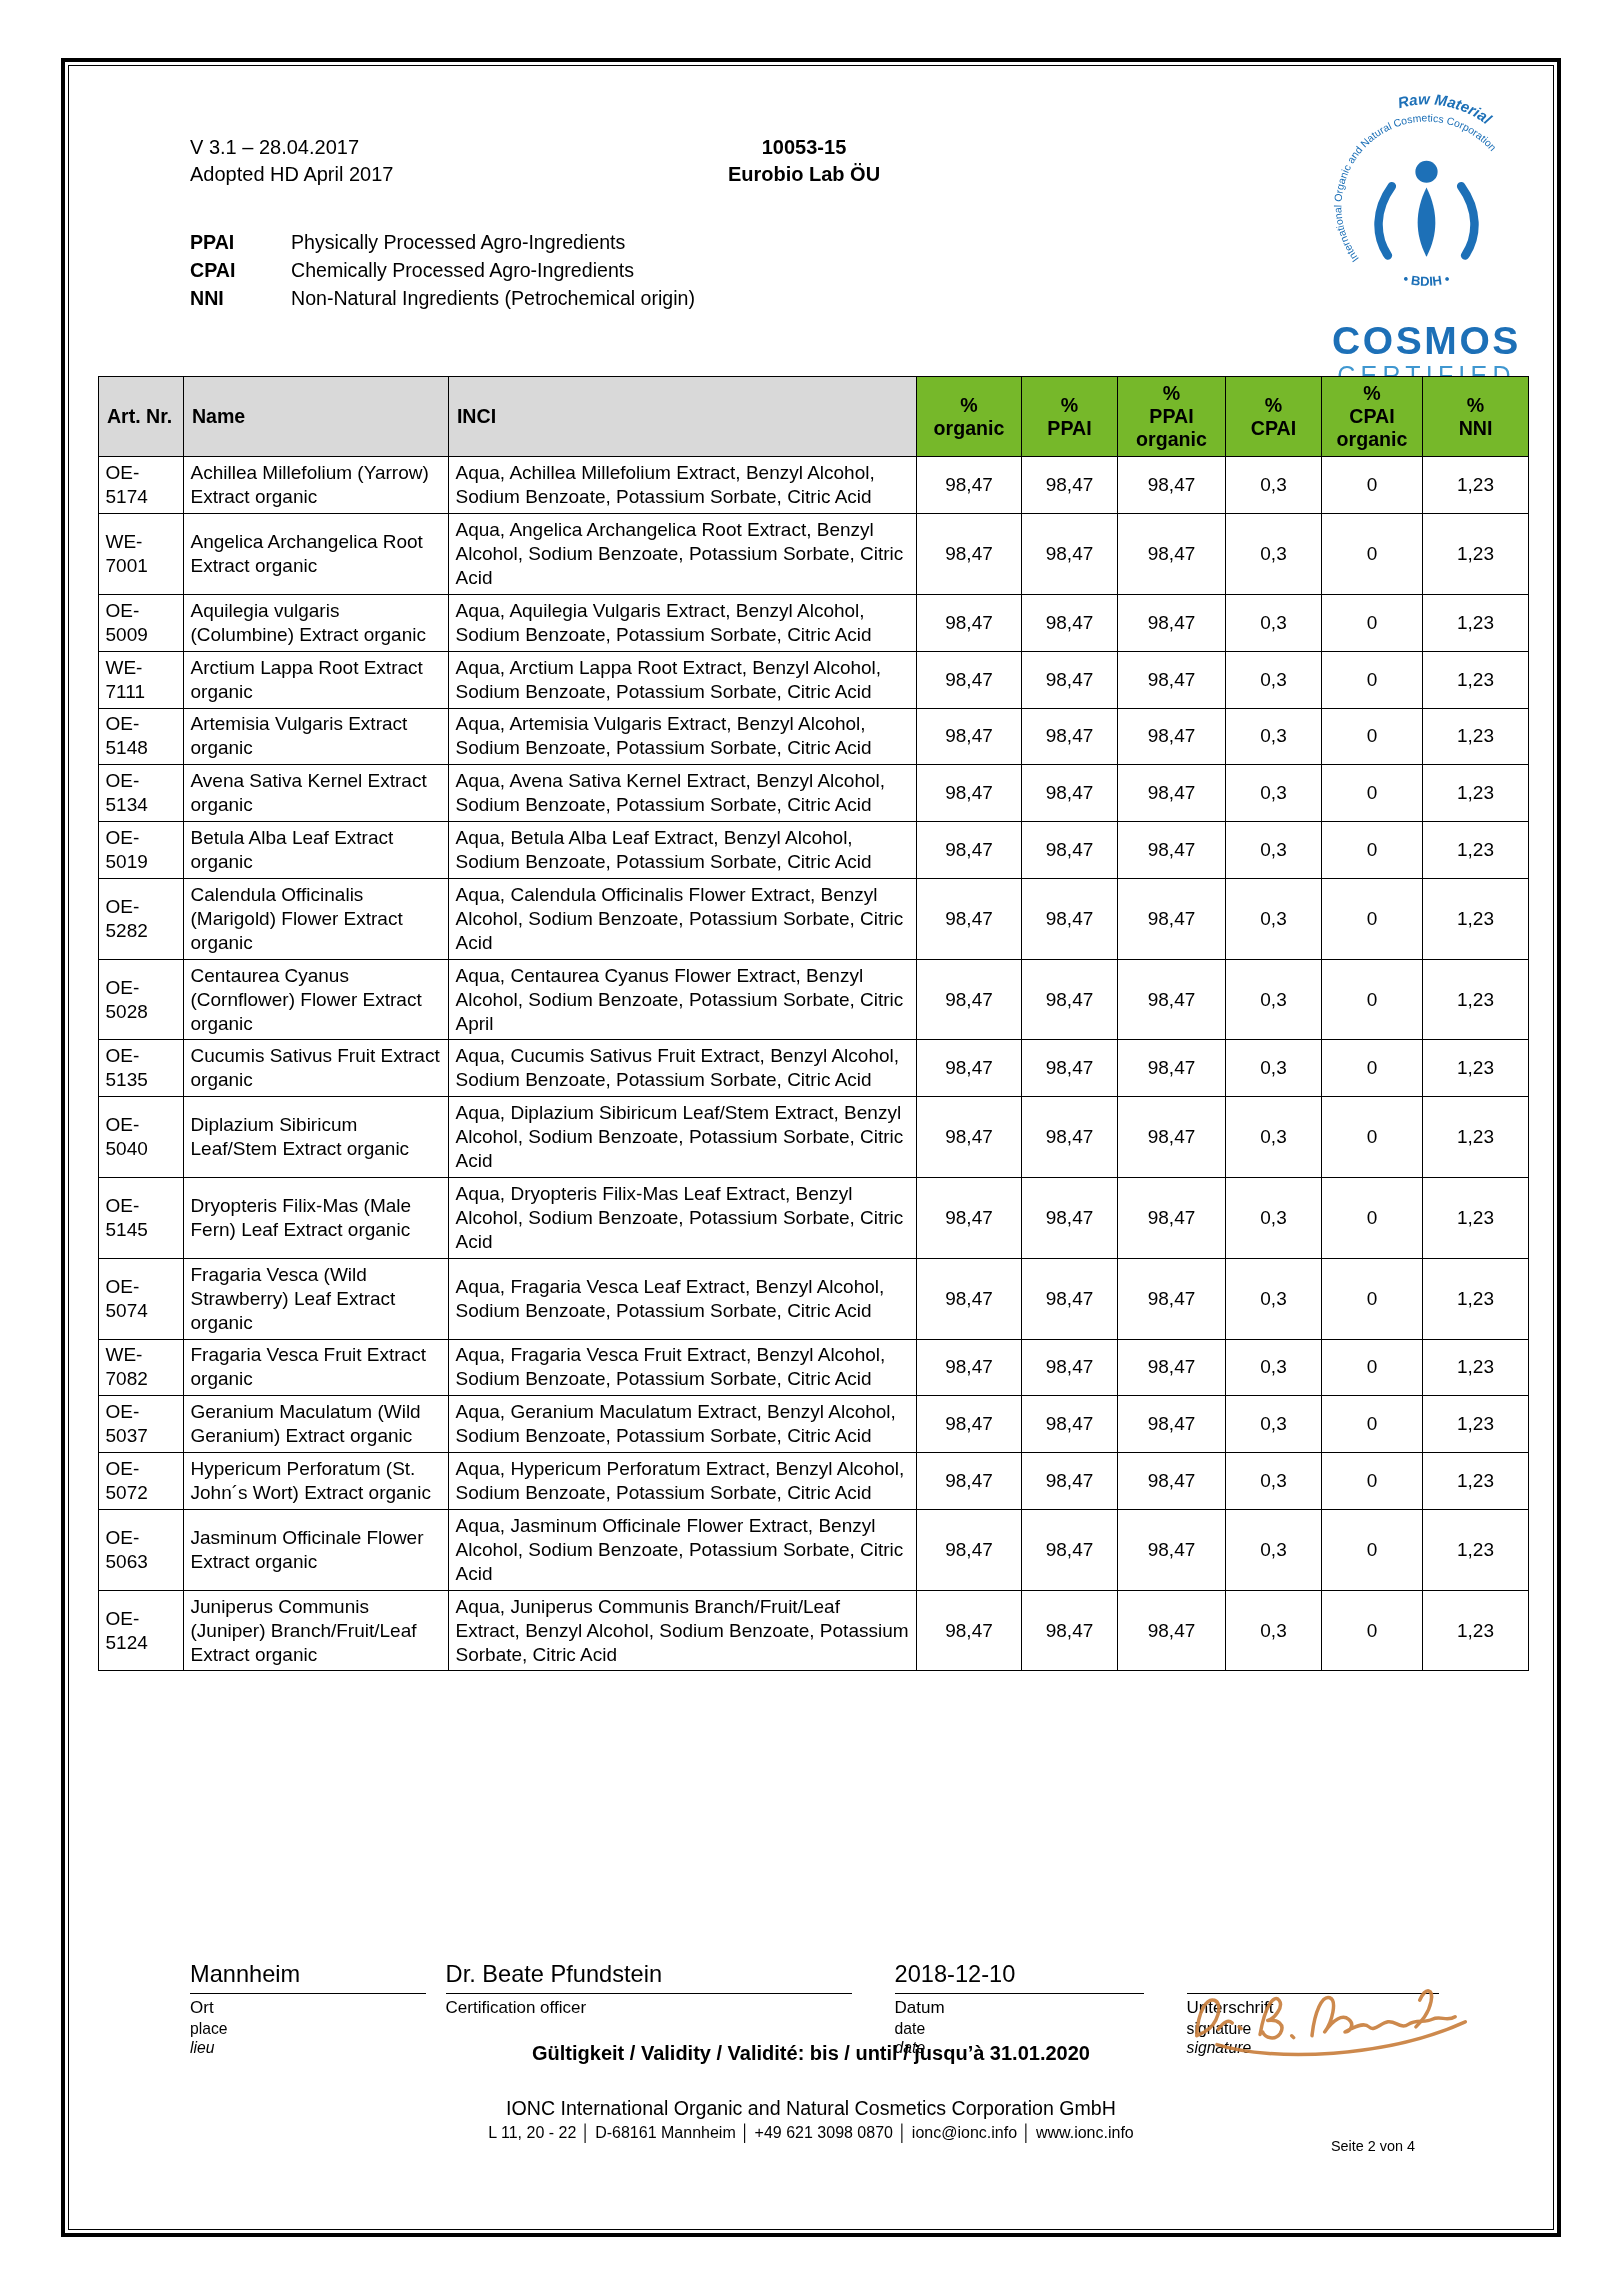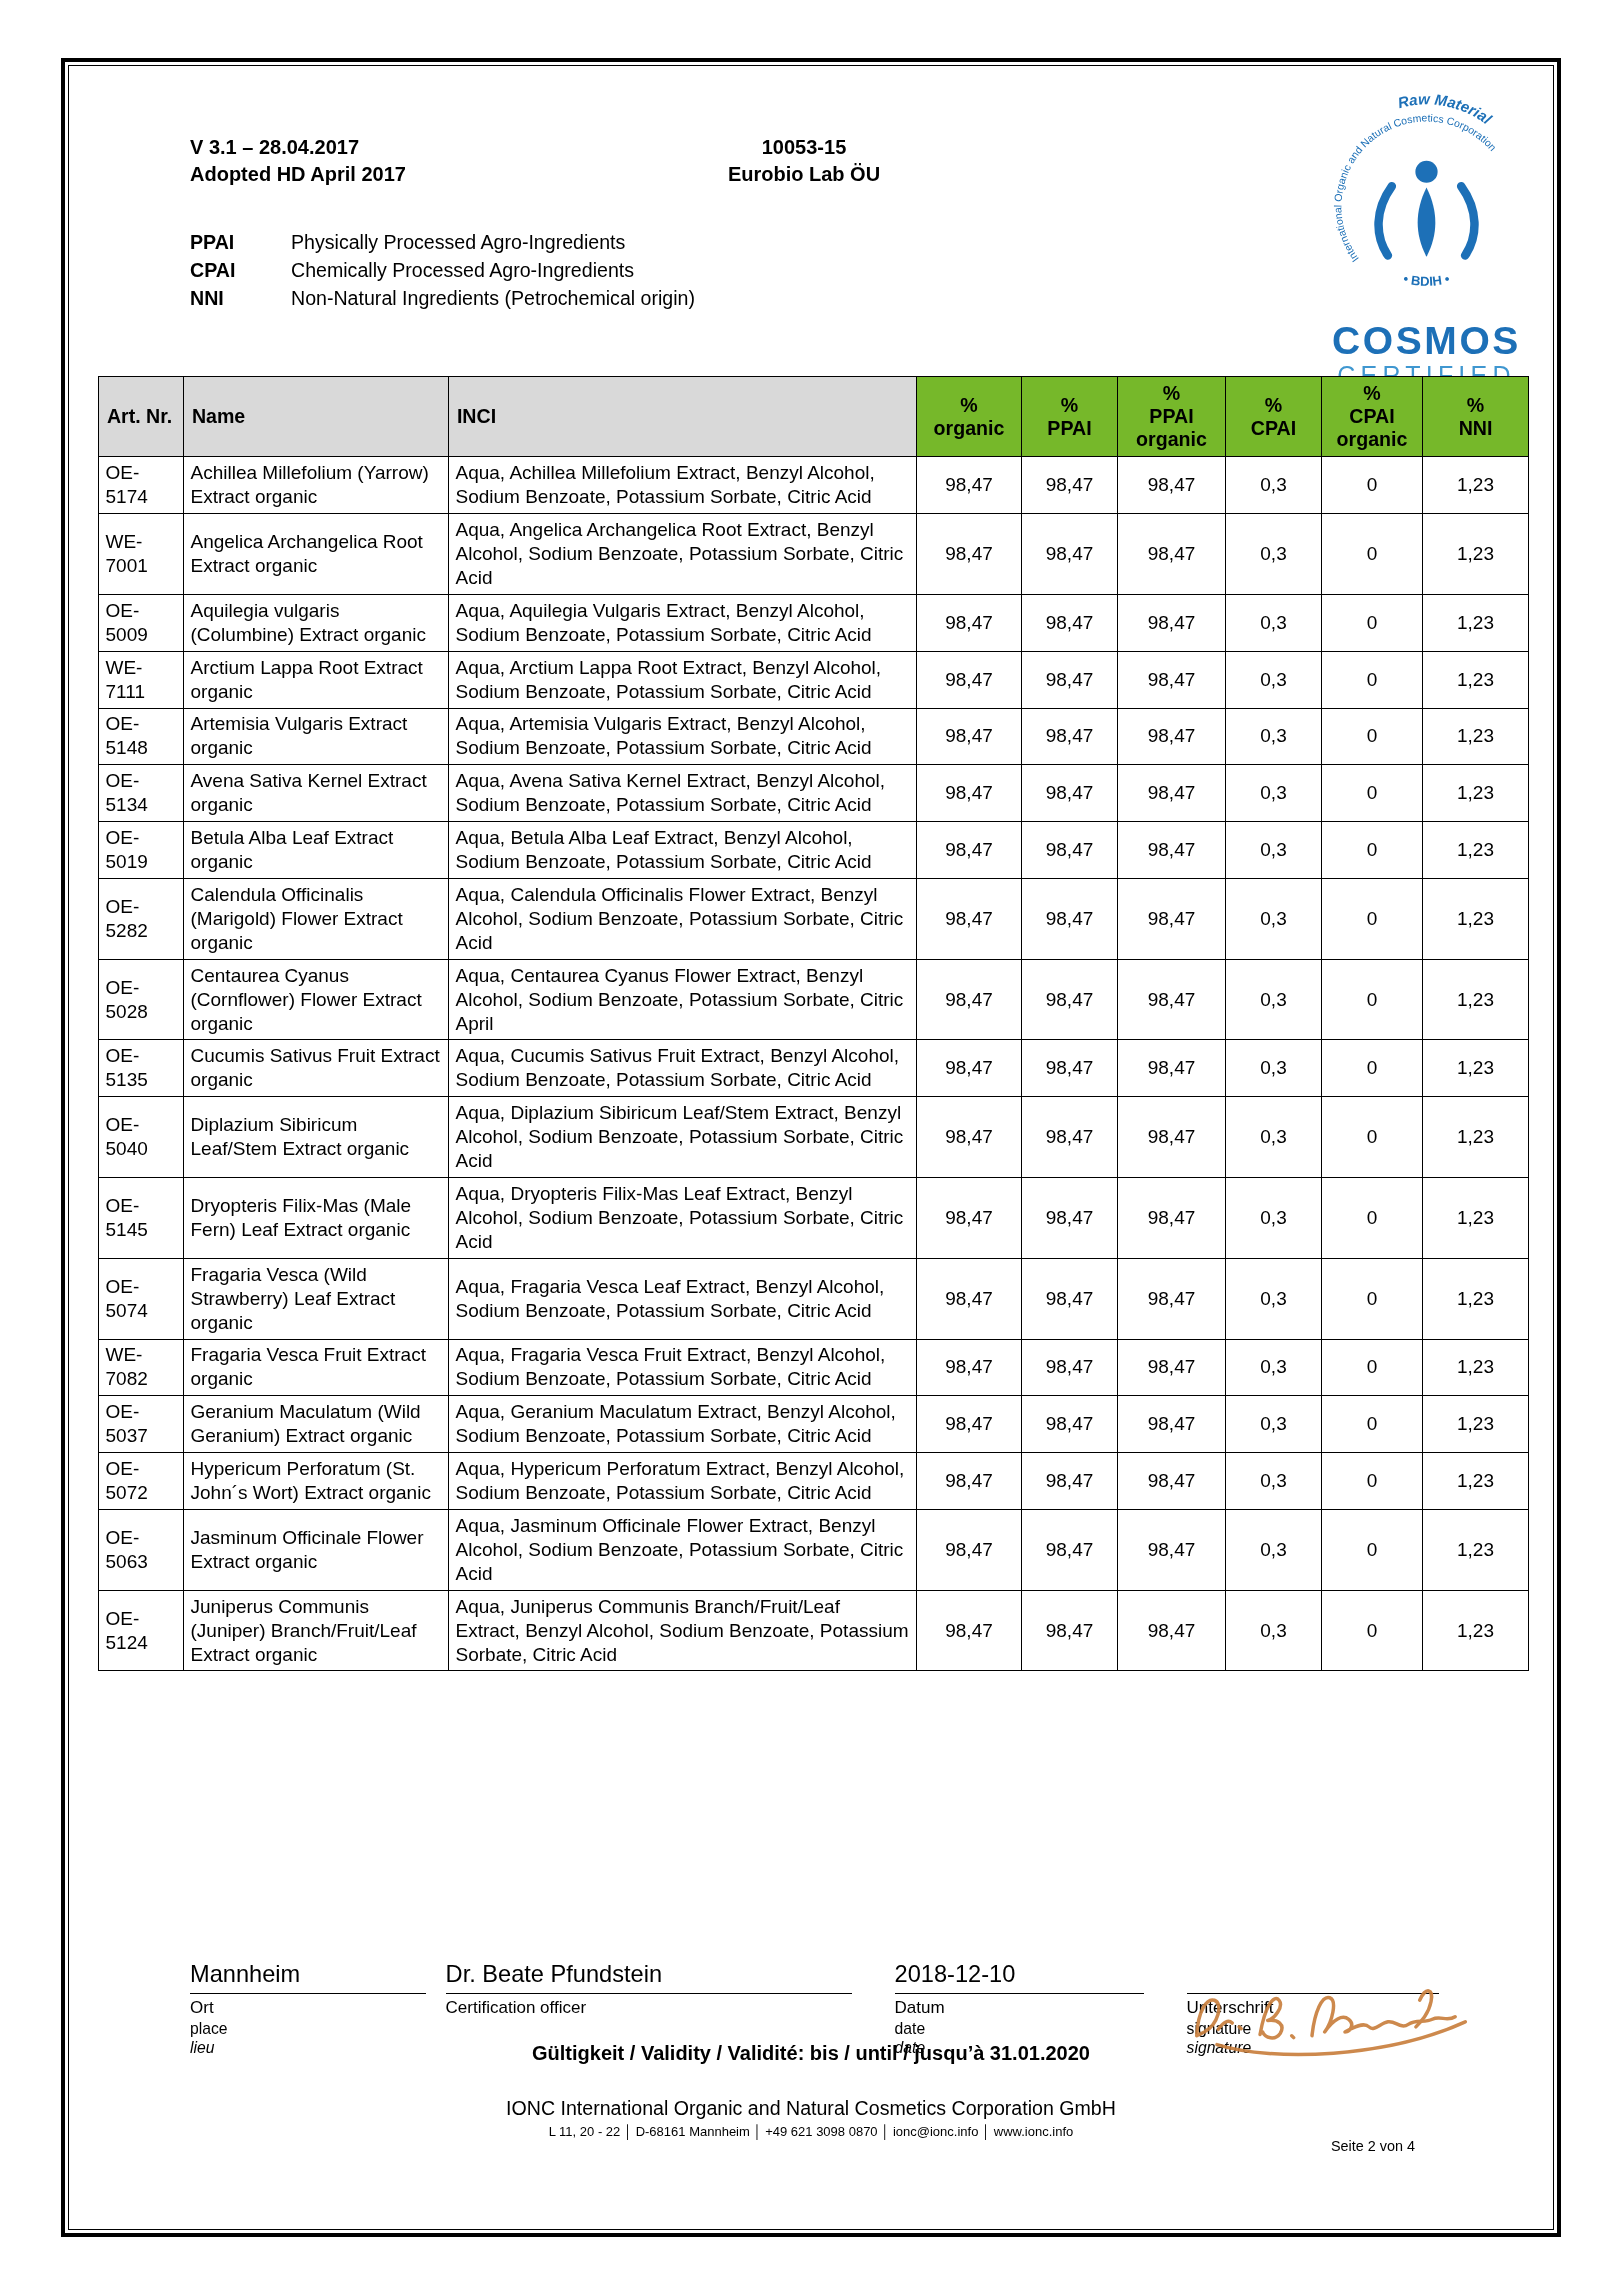--- a/index.html
+++ b/index.html
@@ -2,21 +2,21 @@
 <html style="--green: #76b82a; --gray: #d9d9d9; --blue: #1d70b7; --blue2: #3f97d0; --sig: #c9803e;font-size:10.5px"><head>
 <meta charset="utf-8">
 <style>
   html,body{margin:0;padding:0;background:#ffffff;}
   .page{position:relative;width:1622px;height:2295px;background:#fff;overflow:hidden;
         font-family:"Liberation Sans","DejaVu Sans",sans-serif;color:#000;}
   .frame{position:absolute;top:58px;left:61px;right:61px;bottom:58px;border:4.6px solid #000;}
   .frame-inner{position:absolute;inset:3.3px;border:1.3px solid #000;}
 
   
-  .version-block{position:absolute;left:190px;top:134px;font-weight:bold;font-size:20px;line-height:27px;}
+  .version-block{position:absolute;left:190px;top:134px;font-weight:normal;font-size:20px;line-height:27px;}
   .docnum-block{position:absolute;left:621px;top:134px;width:366px;text-align:center;font-weight:bold;font-size:20px;line-height:27px;}
   .legend{position:absolute;left:190px;top:228px;font-size:19.6px;line-height:28px;}
   .legend-row{display:flex;}
   .legend-abbr{width:101px;font-weight:bold;}
 
   
   .logo{position:absolute;left:1312px;top:88px;width:229px;text-align:center;}
   .logo-title{font-size:39px;font-weight:bold;letter-spacing:2.6px;color:var(--blue);line-height:41px;margin-top:1.3px;}
   .logo-sub{font-size:25px;letter-spacing:5.2px;color:var(--blue2);line-height:29px;}
 
@@ -36,21 +36,21 @@
   .sign-row{position:absolute;left:190px;top:1915px;width:1282px;display:flex;}
   .sig-col{position:relative;}
   .sig-line{height:73px;display:flex;align-items:flex-end;border-bottom:1.3px solid #000;padding-bottom:5.2px;font-size:23.6px;}
   .lbl{font-size:17px;line-height:22px;margin-top:2.6px;}
   .sub{font-size:15.7px;line-height:19.6px;}
   .sub.i{font-style:italic;}
   .sig-svg{position:absolute;left:-13px;bottom:-17px;width:314px;height:114px;overflow:visible;pointer-events:none;}
 
   .validity{position:absolute;left:0;top:2042px;width:1622px;text-align:center;font-weight:bold;font-size:20px;}
   .company{position:absolute;left:0;top:2097px;width:1622px;text-align:center;font-size:19.6px;}
-  .address{position:absolute;left:0;top:2124px;width:1622px;text-align:center;font-size:13px;}
+  .address{position:absolute;left:0;top:2124px;width:1622px;text-align:center;font-size:16px;}
   .pagenum{position:absolute;left:1331px;top:2138px;font-size:14.4px;}
 </style>
 </head>
 <body>
 
 <div class="page">
   <div class="frame">
     <div class="frame-inner"></div>
   </div>
 

